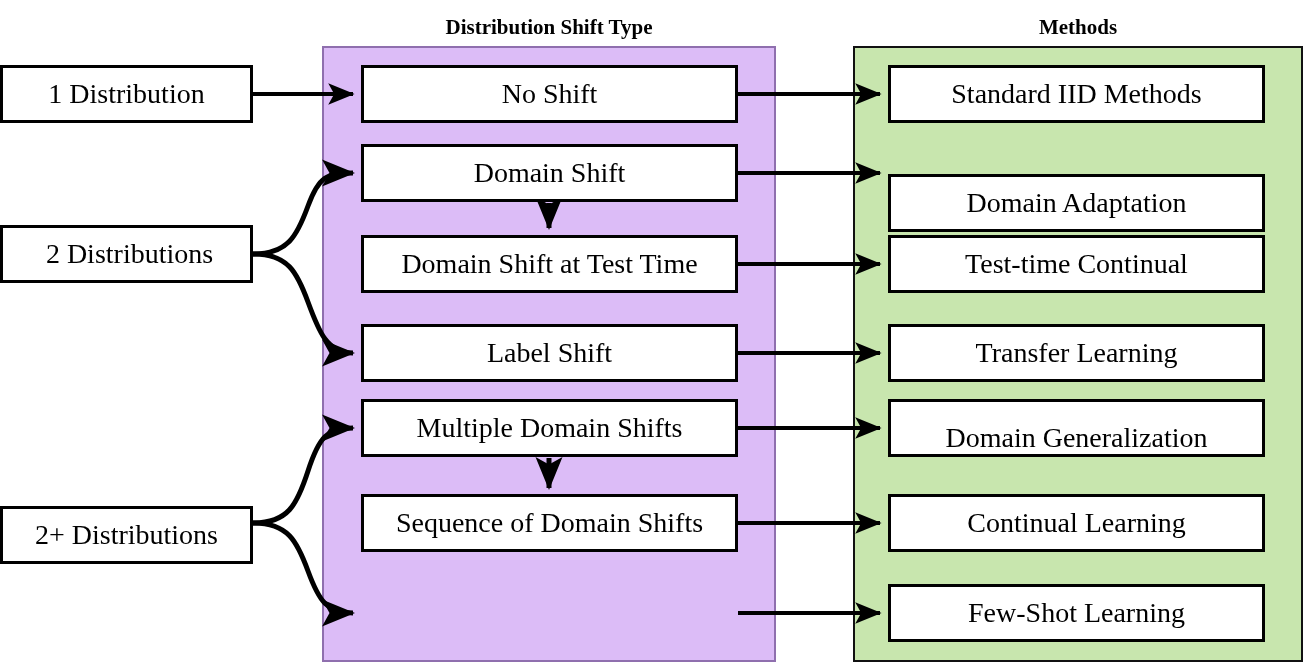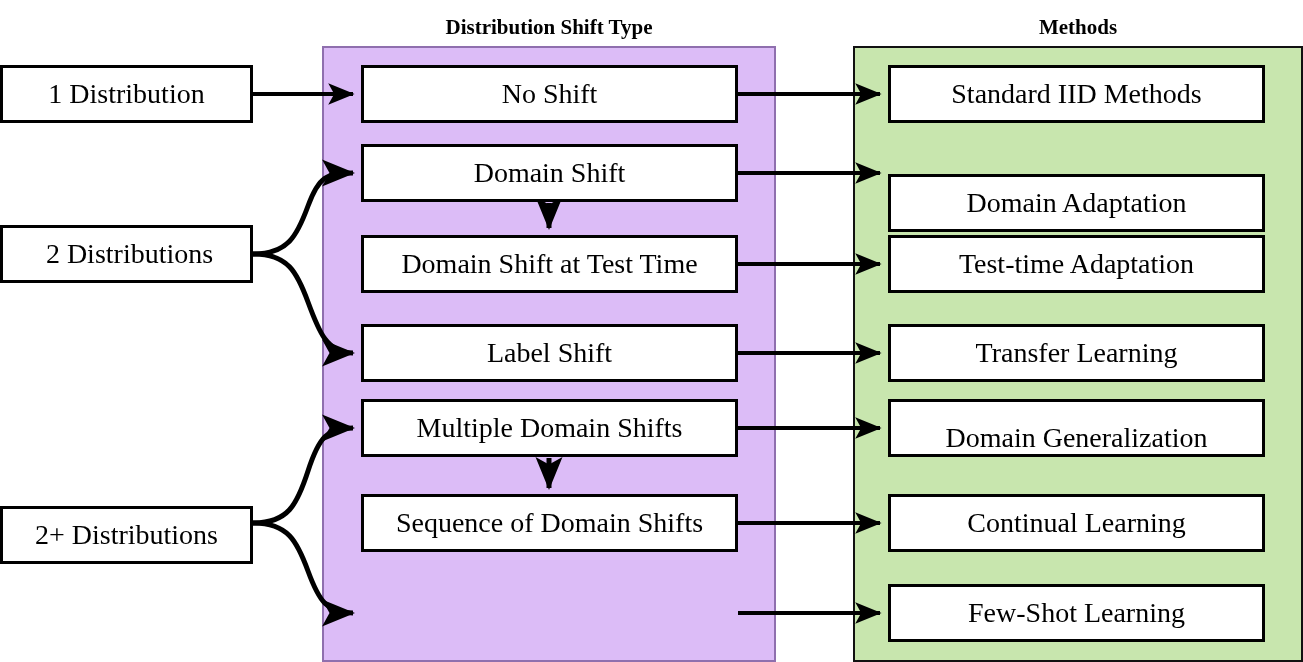--- a/index.html
+++ b/index.html
@@ -149,21 +149,21 @@
     <span>Multiple Domain Shifts</span>
   </div>
 
   <div class="node meth h58" style="top:65px;">
     <span>Standard IID Methods</span>
   </div>
   <div class="node meth h58" style="top:162px;margin-top:12px;">
     <span>Domain Adaptation</span>
   </div>
   <div class="node meth h58" style="top:235px;">
-    <span>Test-time Adaptation</span>
+    <span>Test-time Continual</span>
   </div>
   <div class="node meth h58" style="top:324px;">
     <span>Transfer Learning</span>
   </div>
   <div class="node meth h58" style="top:399px;align-items:flex-end;">
     <span>Domain Generalization</span>
   </div>
   <div class="node meth h58" style="top:494px;">
     <span>Continual Learning</span>
   </div>

